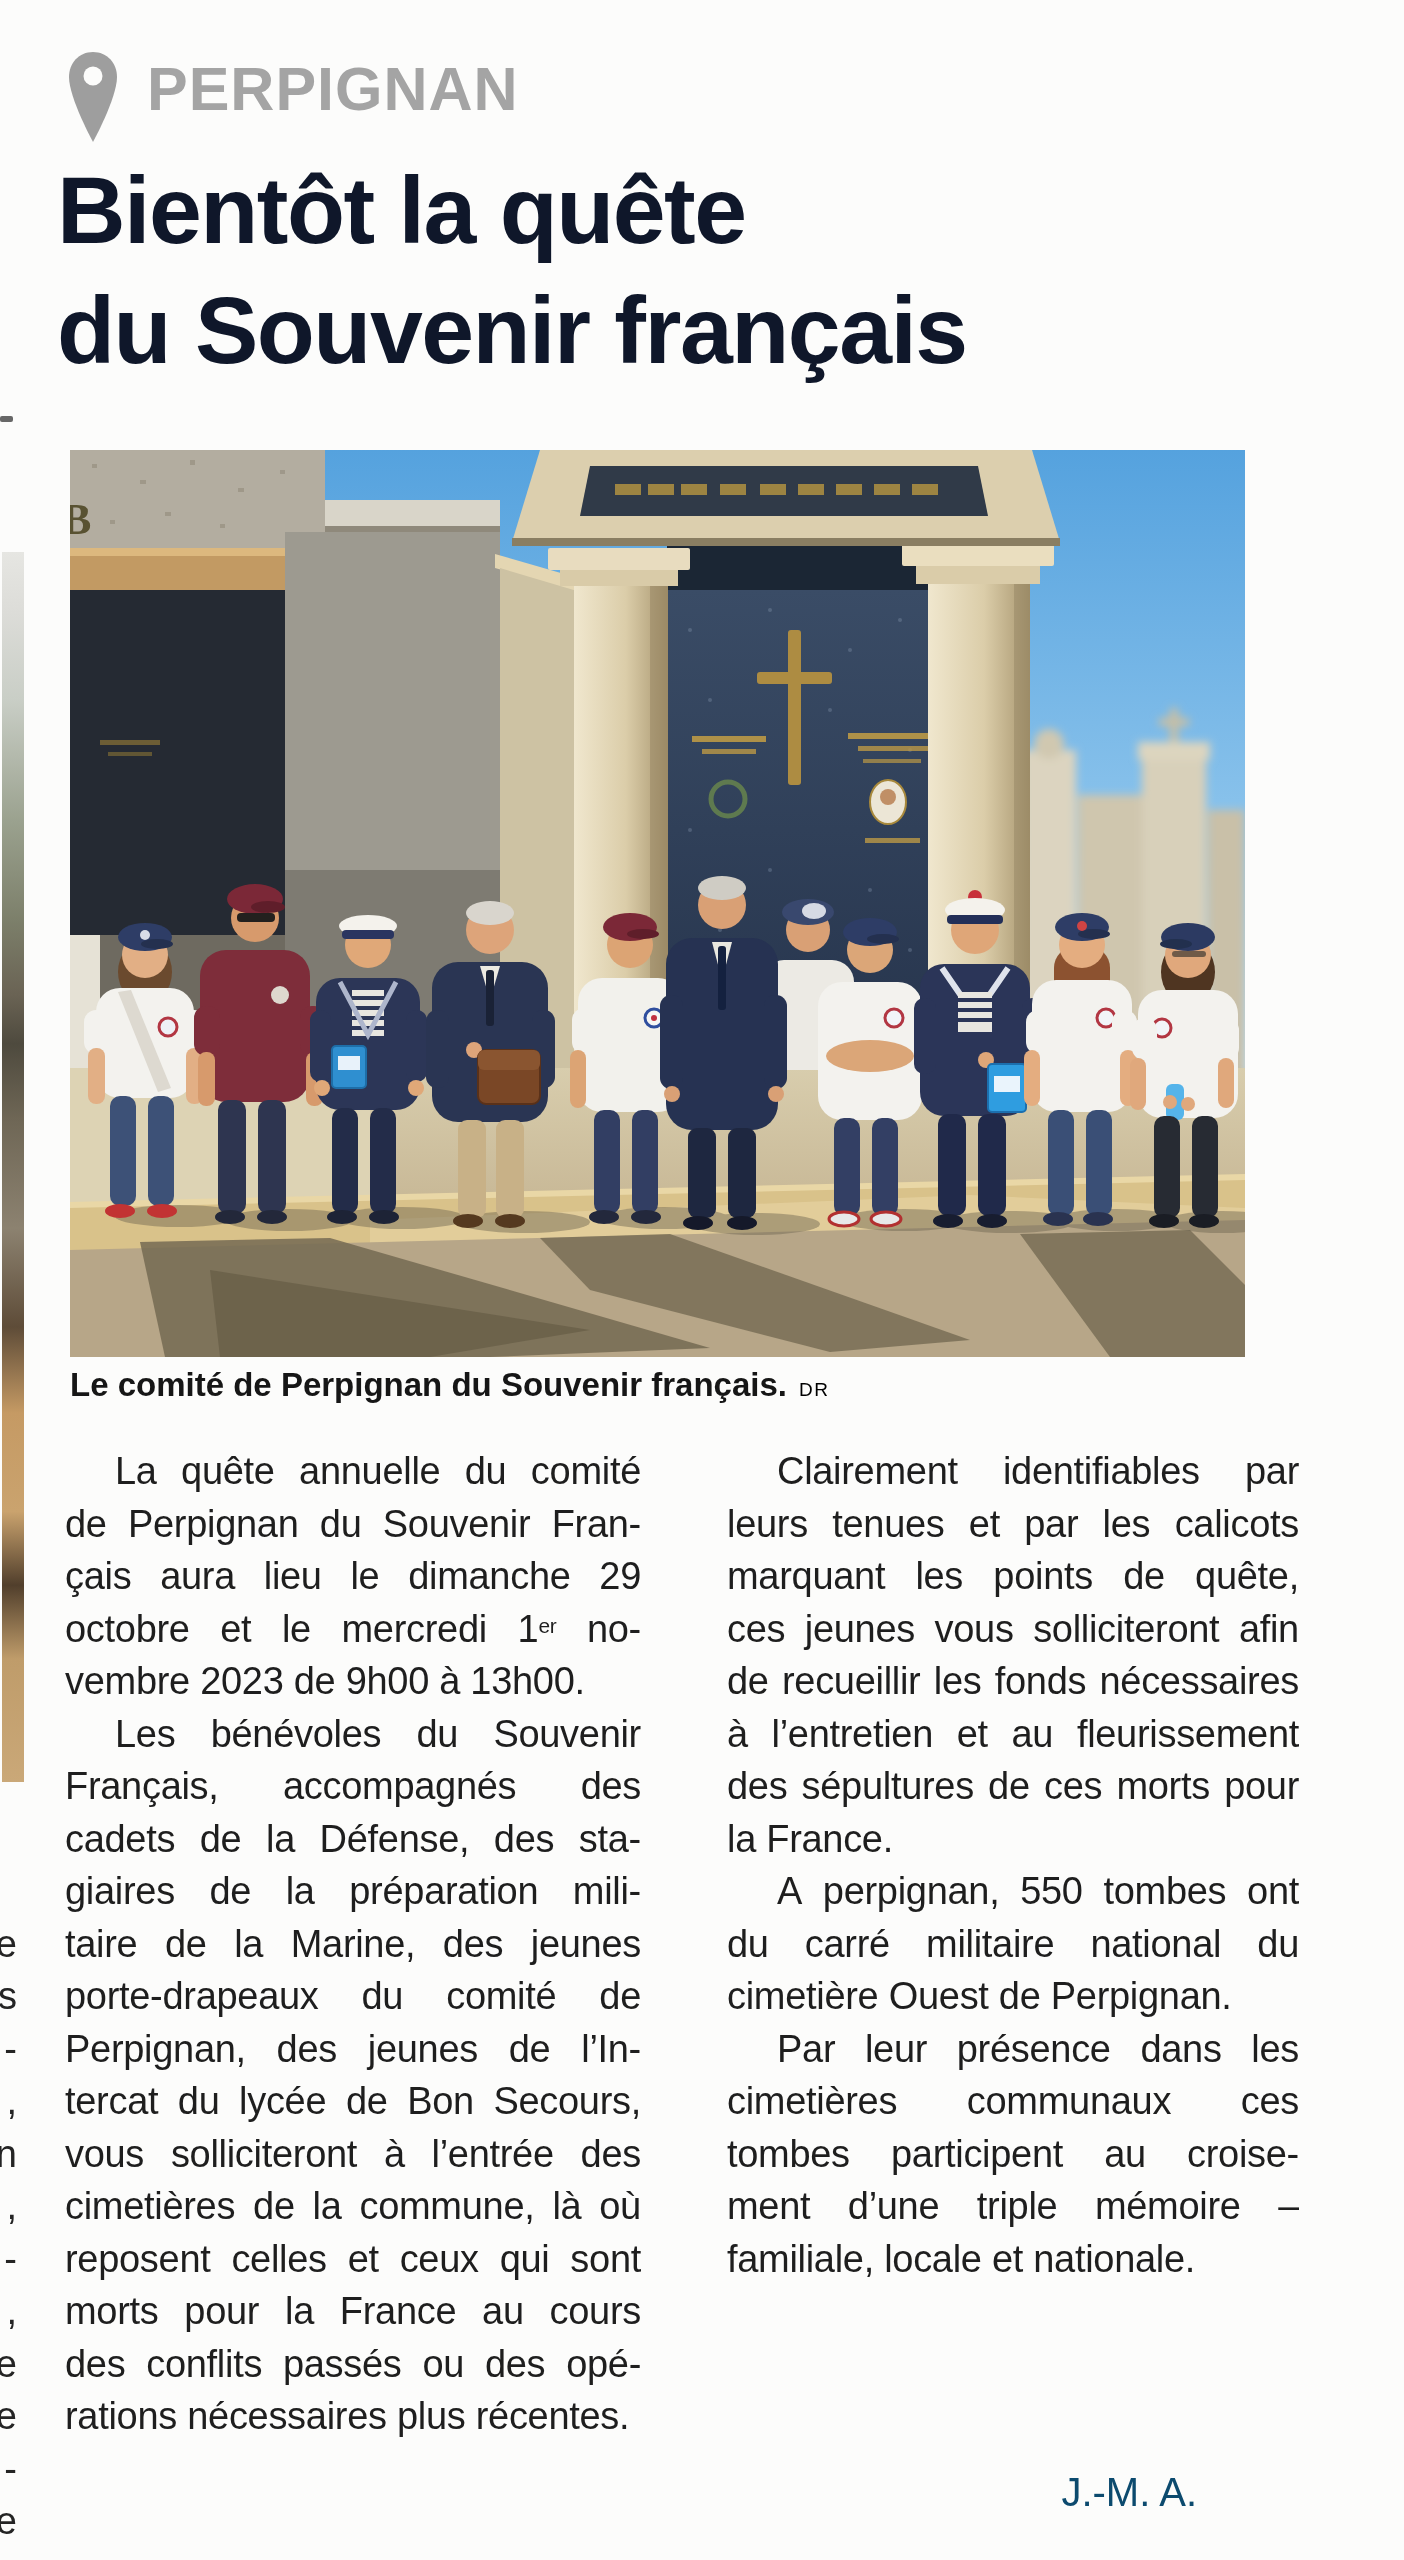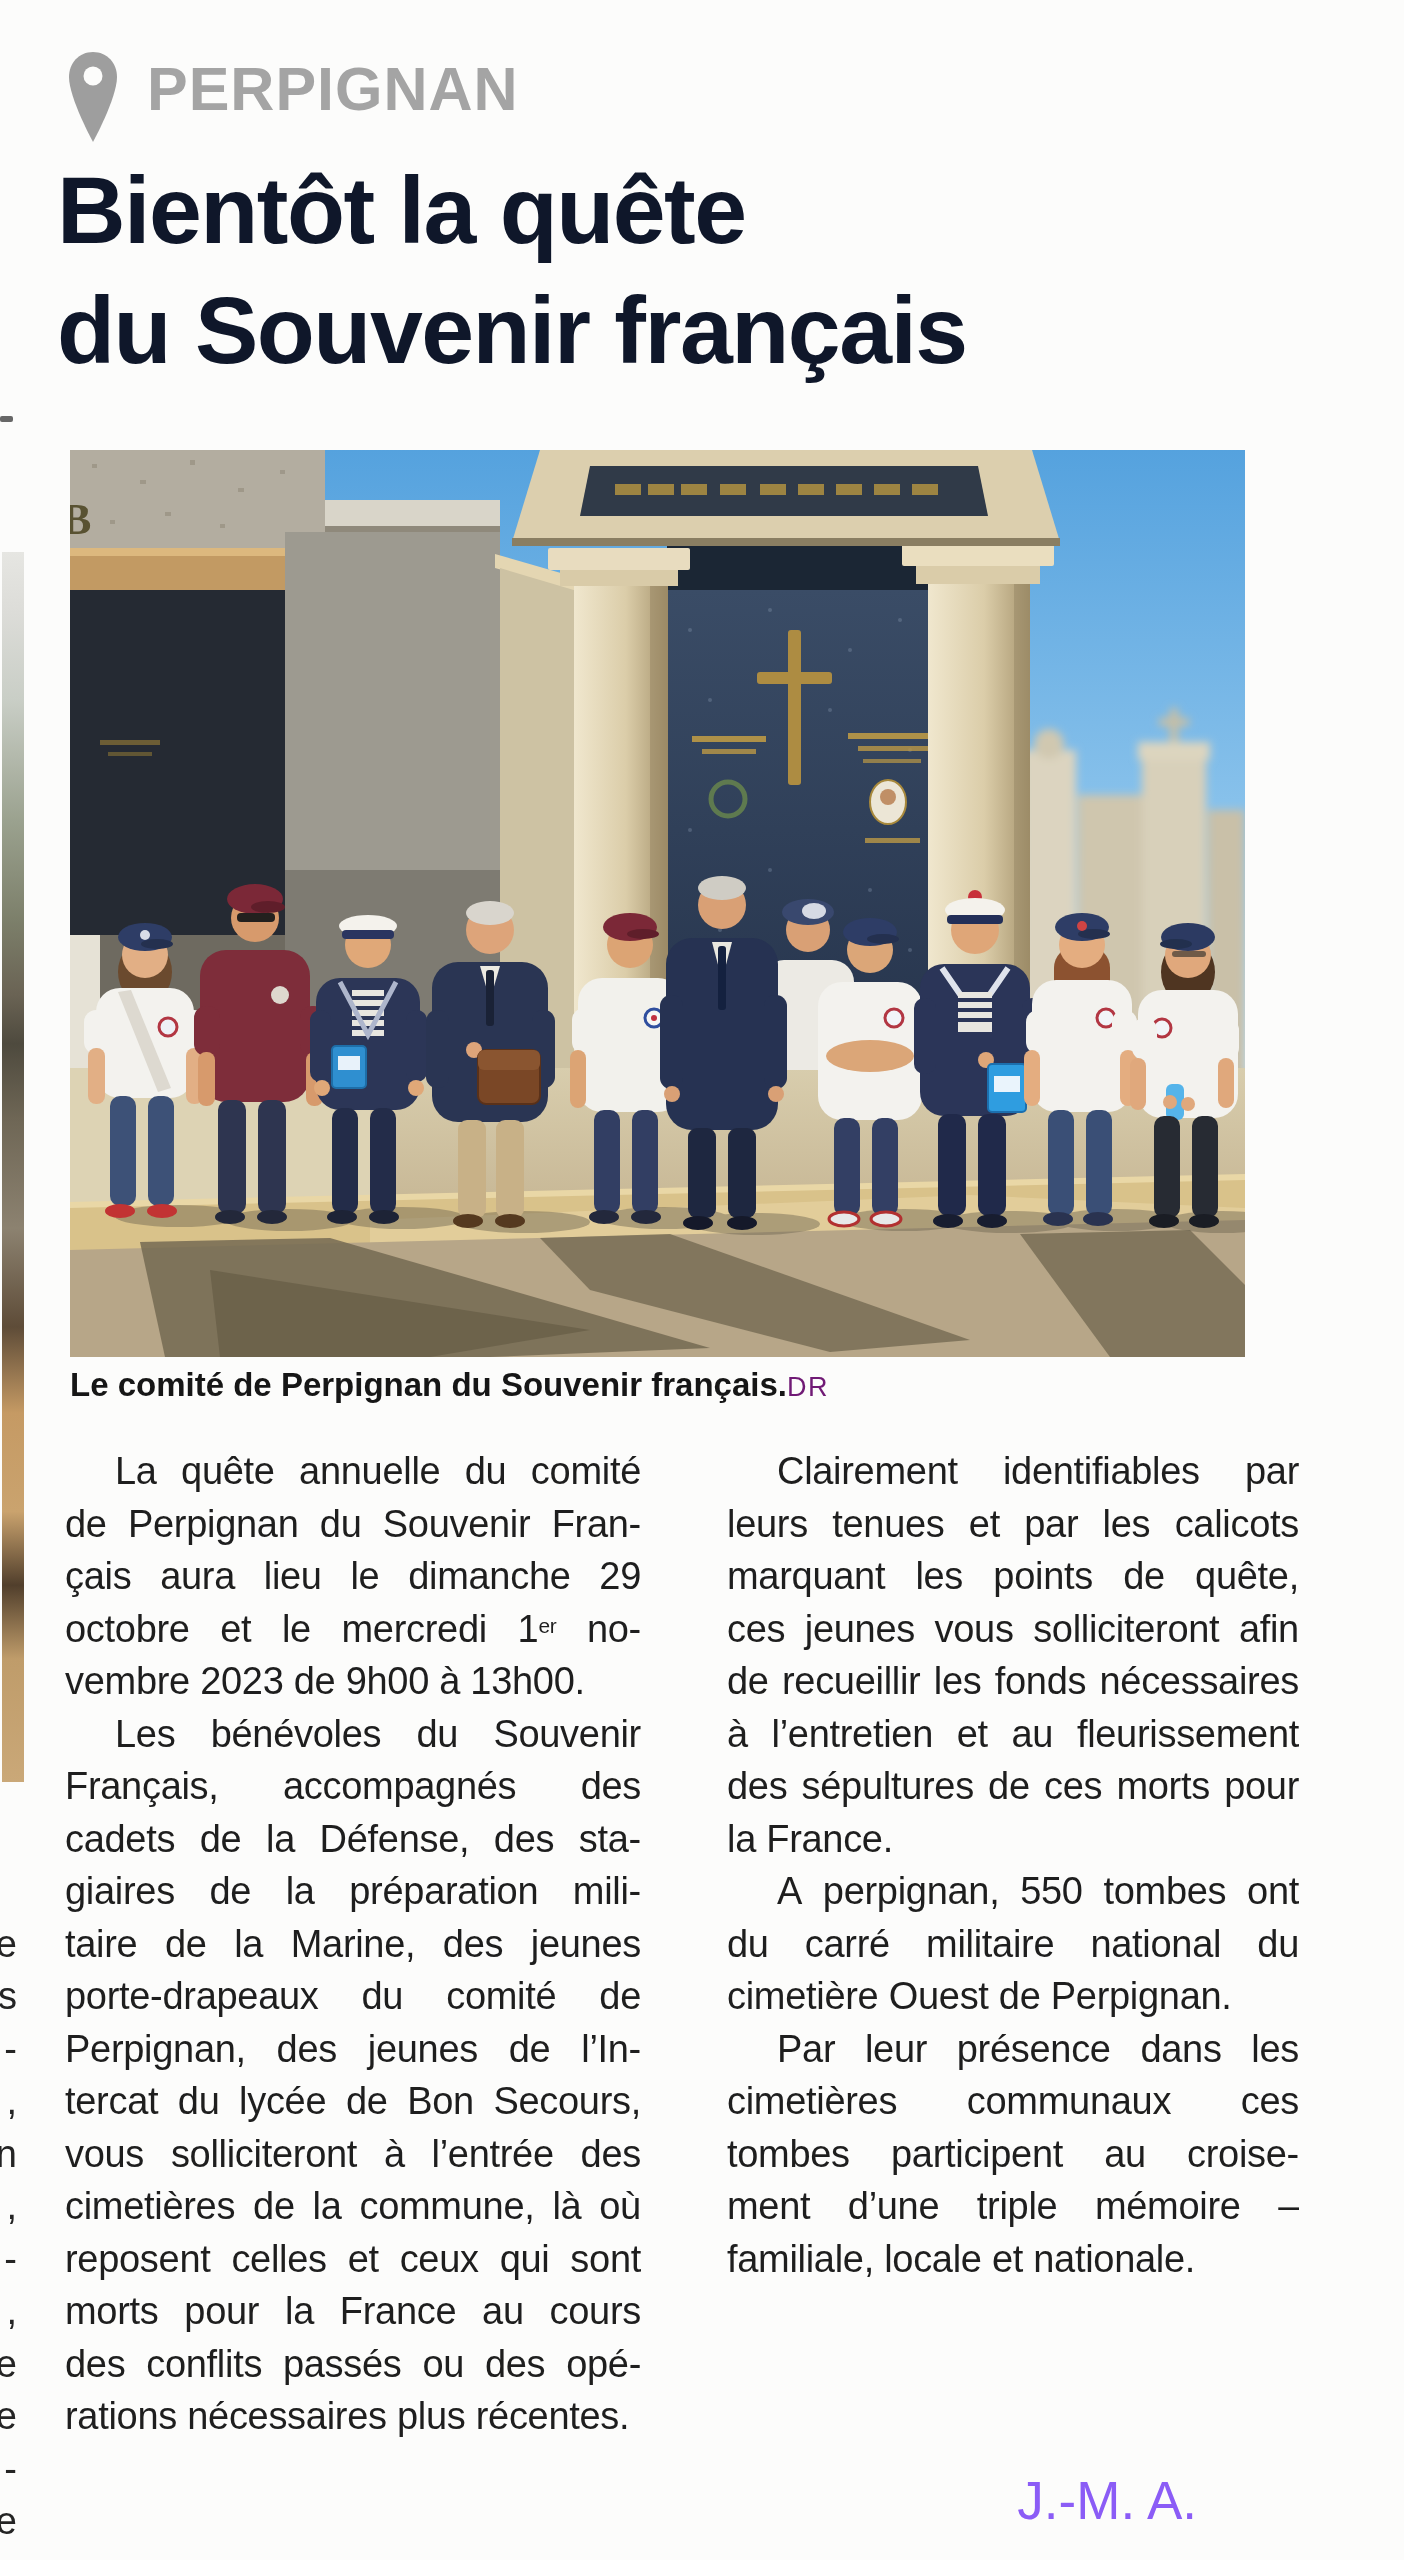--- a/index.html
+++ b/index.html
@@ -19,35 +19,35 @@
   
   .headline{
     left:57px;top:150px;font-size:95px;line-height:120px;font-weight:700;
     letter-spacing:-1.5px;color:#0f172a;white-space:nowrap;
   }
   
   .photo{left:70px;top:450px;width:1175px;height:907px;background:#9bc4e8;}
   .photo svg{display:block;width:1175px;height:907px;}
   
   .caption{left:70px;top:1364px;width:1180px;font-size:33px;font-weight:700;color:#161616;line-height:42px;white-space:nowrap;}
-  .caption .credit{font-size:27px;font-weight:400;color:#701a75;letter-spacing:1.5px;}
+  .caption .credit{font-size:19px;font-weight:400;color:#000000;margin-left:12px;letter-spacing:1.5px;}
   
   .col{top:1445px;}
   .col-left{left:65px;width:576px;}
   .col-right{left:683px;width:572px;margin-left:44px;}
   .line{
     height:52.5px;line-height:52.5px;font-size:38px;letter-spacing:-0.3px;
     display:flex;justify-content:space-between;overflow:hidden;white-space:nowrap;
   }
   .line.last{display:block;}
   .line.indent{padding-left:50px;}
   .line sup{font-size:.55em;vertical-align:.45em;line-height:0;}
   .signature{
     left:683px;top:2470px;width:572px;text-align:right;padding-right:58px;
-    font-size:53px;color:#8b5cf6;box-sizing:border-box;
+    font-size:40px;color:#0c4a6e;box-sizing:border-box;
   }
   
   .margin-strip{
     left:2px;top:552px;width:22px;height:1230px;
     background:linear-gradient(#e6e6e2 0%,#dcdcd8 5%,#c9cec6 12%,#9aa18e 22%,
       #7c7f6a 30%,#6a6354 36%,#4e4a3e 40%,#6e6655 46%,#8c8270 55%,
       #5e4c38 63%,#c59a64 70%,#caa36e 78%,#513f2c 84%,#bf9c6a 90%,#caa878 100%);
   }
   .tick{left:0;top:416px;width:13px;height:6px;background:#4c4c4c;border-radius:2px;opacity:.85;}
   .frag{

